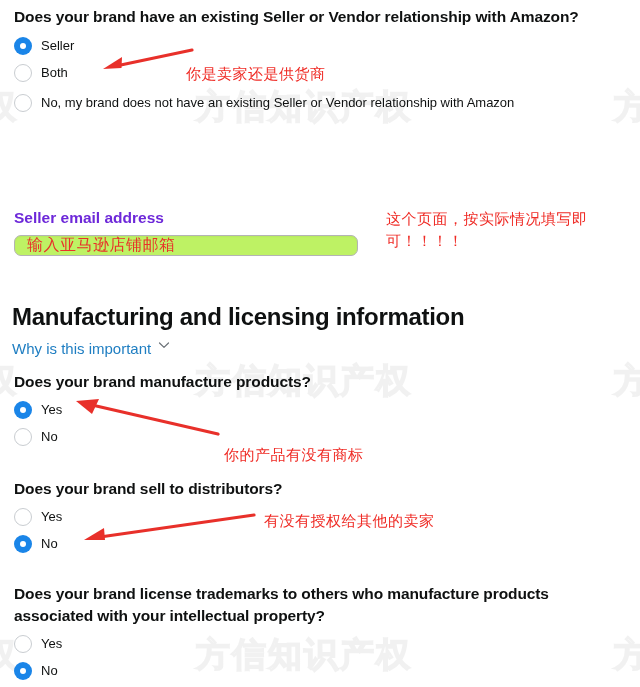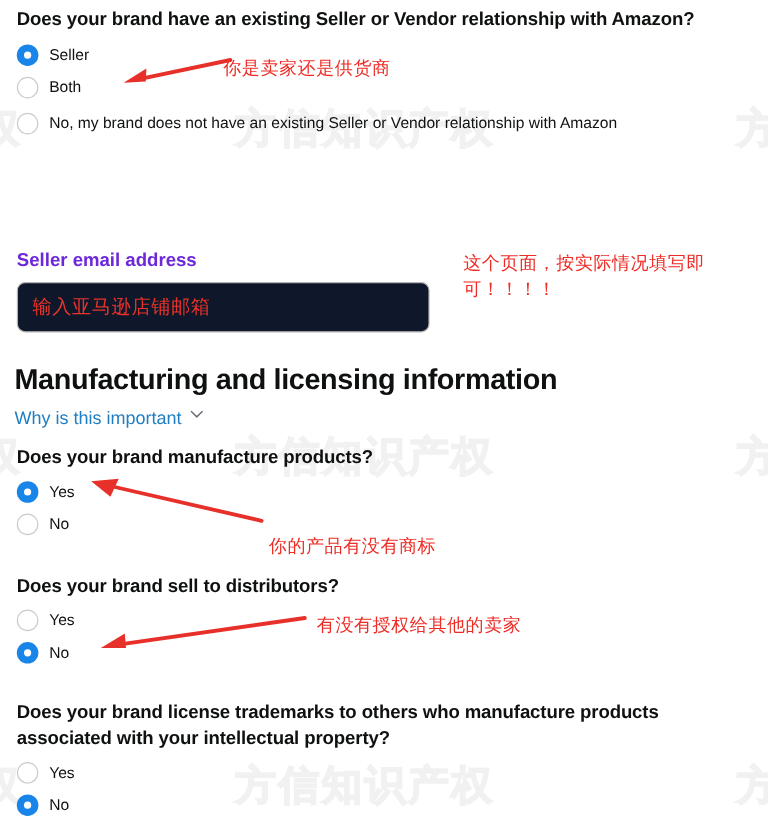--- a/index.html
+++ b/index.html
@@ -126,24 +126,24 @@
   .radio-label {
     font-size: 13px;
     line-height: 1.42;
     color: #0f1111;
   }
 
   
   .text-input {
     box-sizing: border-box;
     width: 344px;
-    height: 42px;
+    height: 21px;
     border: 1px solid #b4b4b4;
     border-radius: 7px;
-    background: #0f172a;
+    background: #bef264;
     display: flex;
     align-items: center;
     padding: 0 12px;
     box-shadow: inset 0 1px 2px rgba(0,0,0,0.04);
   }
   .text-input .val {
     font-family: "DejaVu Sans", sans-serif;
     font-size: 16px;
     color: #e8332a;
     letter-spacing: 0.5px;
@@ -270,21 +270,21 @@
       </div>
     </div>
   </div>
 
 </div>
 
 <svg class="arrow" style="left:98px; top:46px;" width="96" height="28" viewBox="0 0 96 28">
   <path d="M94 4 L18 20" stroke="#e8302a" stroke-width="3.2" stroke-linecap="round" fill="none"></path>
   <path d="M5 23 L24 11 L23.5 22 Z" fill="#e8302a"></path>
 </svg>
-<div class="annot" style="left:186px; top:47px;">你是卖家还是供货商</div>
+<div class="annot" style="left:186px; top:64px;">你是卖家还是供货商</div>
 
 <div class="annot" style="left:386px; top:209px; width:250px;">这个页面，按实际情况填写即
 可！！！！</div>
 
 <svg class="arrow" style="left:62px; top:396px;" width="160" height="42" viewBox="0 0 160 42">
   <path d="M156 38 L30 9" stroke="#e8302a" stroke-width="3.2" stroke-linecap="round" fill="none"></path>
   <path d="M14 5 L37 3 L30 18 Z" fill="#e8302a"></path>
 </svg>
 <div class="annot" style="left:224px; top:421px;margin-top:24px;">你的产品有没有商标</div>
 

